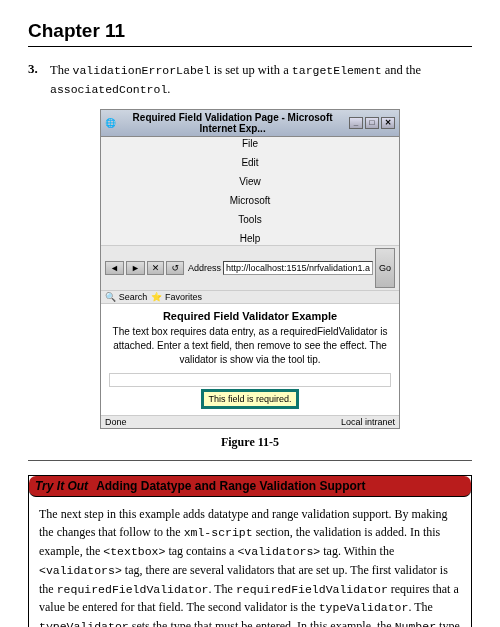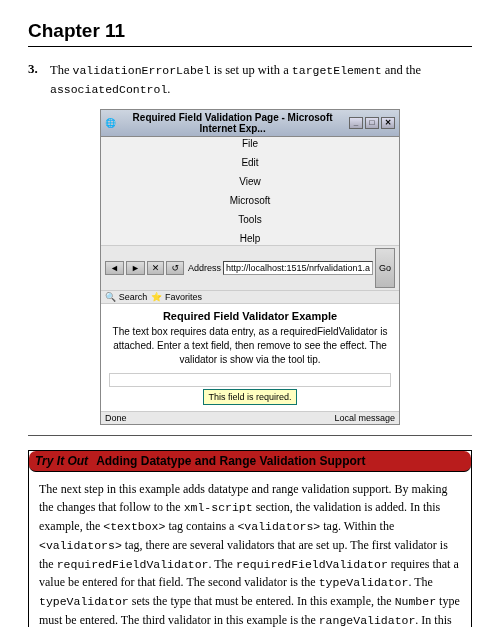--- a/index.html
+++ b/index.html
@@ -287,28 +287,31 @@
 
       <div class="browser-links-bar">
         <span>🔍 Search</span>
         <span>⭐ Favorites</span>
       </div>
 
       <div class="browser-content">
         <h3>Required Field Validator Example</h3>
         <p style="font-size:10px; line-height:1.4;">The text box requires data entry, as a requiredFieldValidator is attached. Enter a text field, then remove to see the effect. The validator is show via the tool tip.</p>
         <div style="margin-top:6px; border:1px solid #ccc; padding:3px 4px; width:100%; background:#fff; height:14px; font-size:9px;"></div>
-        <div style="background:#ffffc0; border:1px solid #0f766e; padding:2px 4px; font-size:9px; margin-top:2px; display:inline-block;">This field is required.</div>
+        <div style="background:#ffffc0; border:3px solid #0f766e; padding:2px 4px; font-size:9px; margin-top:2px; display:inline-block;">This field is required.</div>
       </div>
 
       <div class="browser-statusbar">
         <span>Done</span>
-        <span>Local message</span>
+        <span>Local intranet</span>
       </div>
     </div>
+    <p class="figure-caption">
+      <span class="figure-label">Figure 11-5</span>
+    </p>
     <hr class="divider-line">
   </div>
 
   <div class="try-it-out-box">
     <div class="try-it-out-header">
       <span class="try-it-out-label">Try It Out</span>
       <span class="try-it-out-title">Adding Datatype and Range Validation Support</span>
     </div>
     <div class="try-it-out-body">
       <p>

